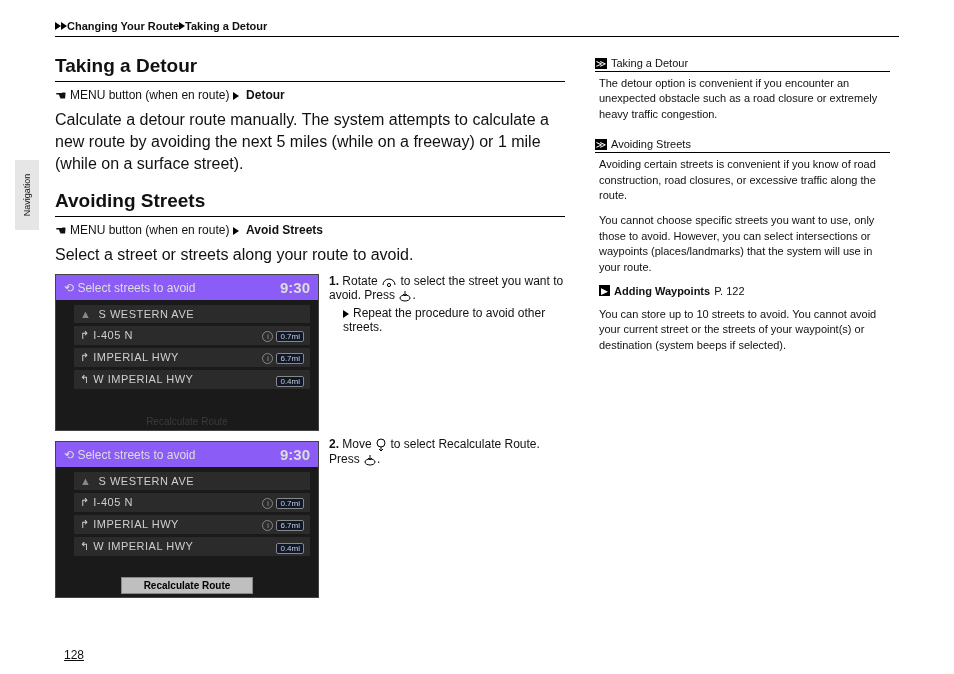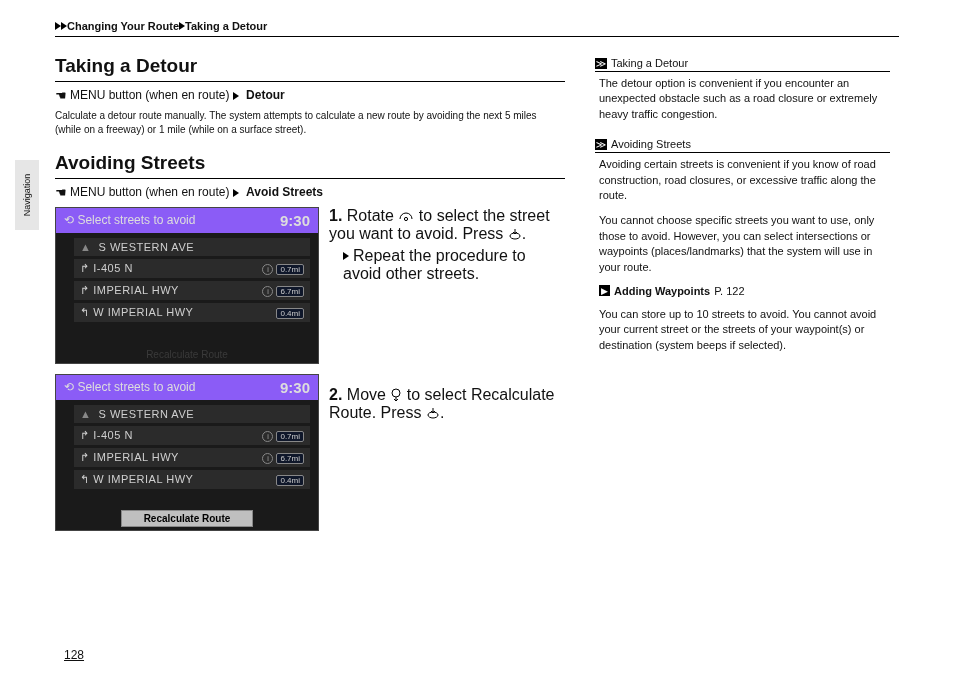--- a/index.html
+++ b/index.html
@@ -68,21 +68,21 @@
   }
   .menu-line {
     font-size: 12px;
     margin: 4px 0 6px 0;
   }
   .hand {
     font-size: 13px;
     vertical-align: middle;
   }
   .body-text {
-    font-size: 10px;
+    font-size: 16px;
     line-height: 1.35;
     margin-bottom: 16px;
   }
   .side-tab {
     position: absolute;
     left: 15px;
     top: 160px;
     width: 24px;
     height: 70px;
     background: #e6e6e6;
@@ -97,21 +97,21 @@
   }
   .two-col {
     display: flex;
     gap: 12px;
   }
   .shots {
     width: 262px;
   }
   .steps {
     width: 235px;
-    font-size: 16px;
+    font-size: 12px;
   }
   .screenshot {
     width: 262px;
     height: 155px;
     background: #1a1a1a;
     border: 1px solid #444;
     position: relative;
     margin-bottom: 10px;
     color: #ddd;
     font-family: Arial, sans-serif;
@@ -269,20 +269,21 @@
       <div class="body-text">Calculate a detour route manually. The system attempts to calculate a new route by avoiding the next 5 miles (while on a freeway) or 1 mile (while on a surface street).</div>
 
       <h1>Avoiding Streets</h1>
       <div class="h1rule"></div>
       <div class="menu-line">
         <span class="hand">☚</span>
         <span>MENU button (when en route)</span>
         <span class="tri-sm"></span>
         <b>Avoid Streets</b>
       </div>
+      <div class="body-text" style="margin-bottom:8px">Select a street or streets along your route to avoid.</div>
 
       <div class="two-col">
         <div class="shots">
 
           <div class="screenshot">
             <div class="ss-header">
               <span>⟲ <span>Select streets to avoid</span></span>
               <span class="ss-time">9:30</span>
             </div>
             <div class="ss-list">

